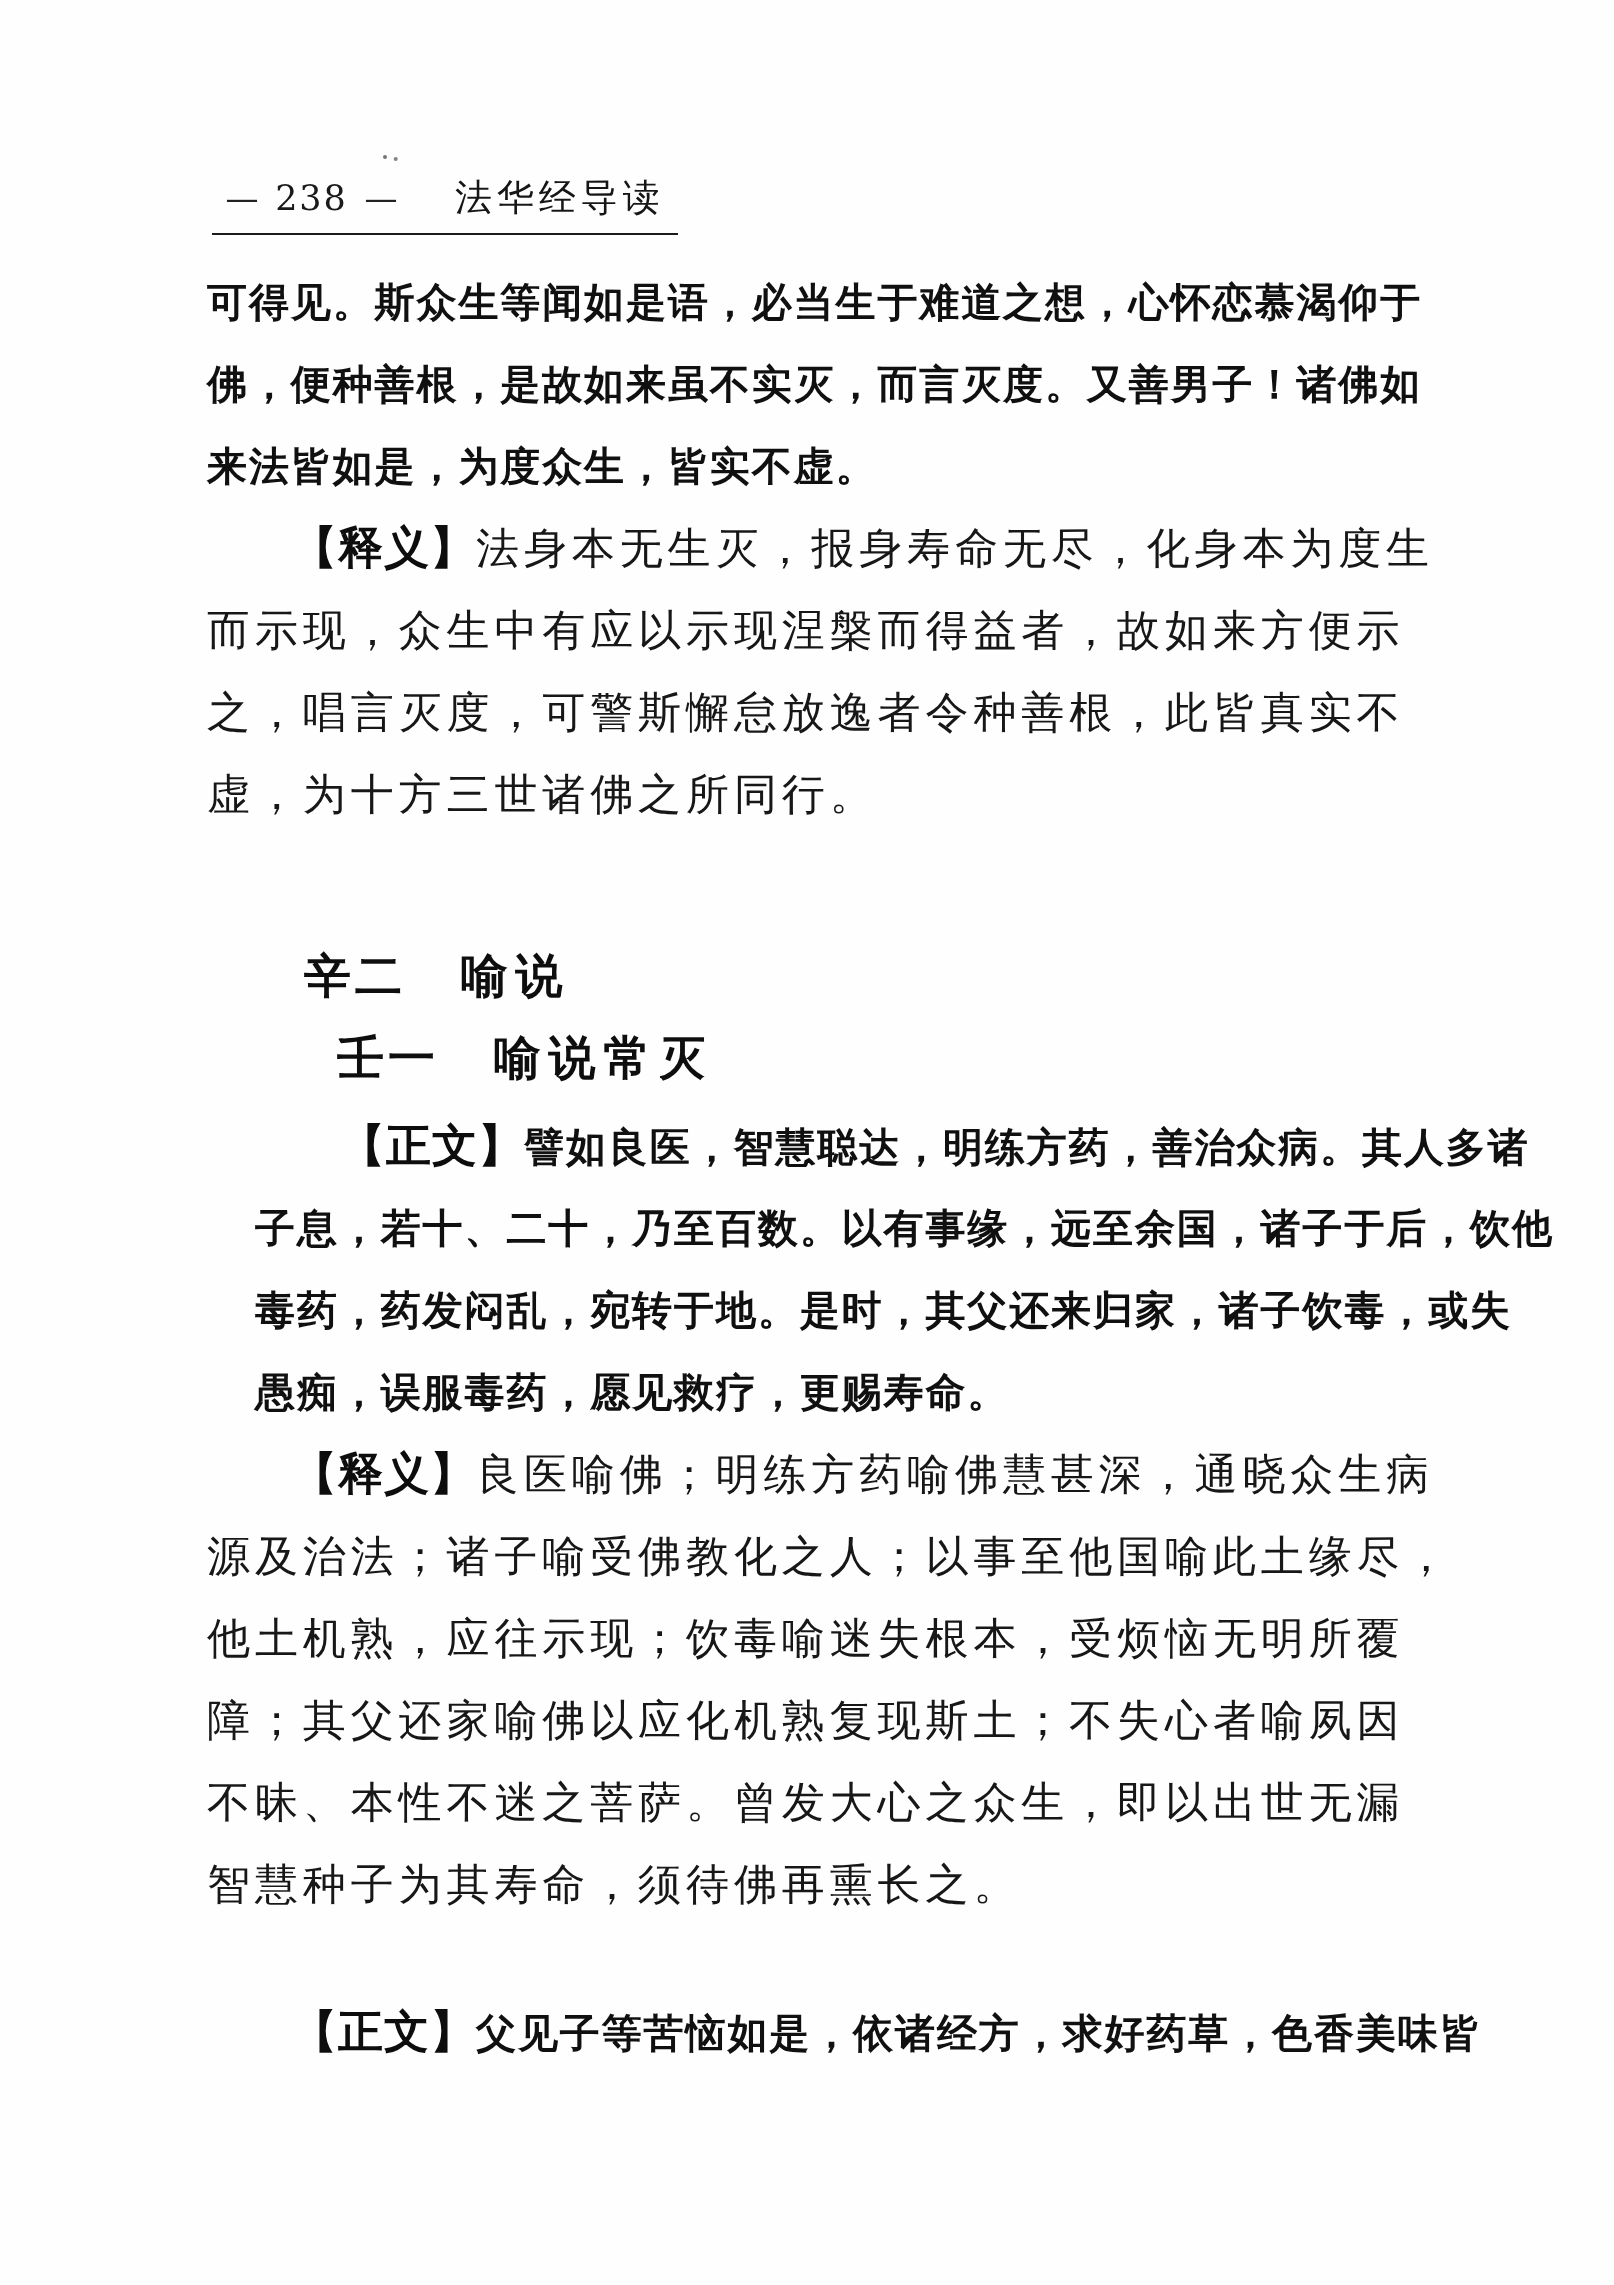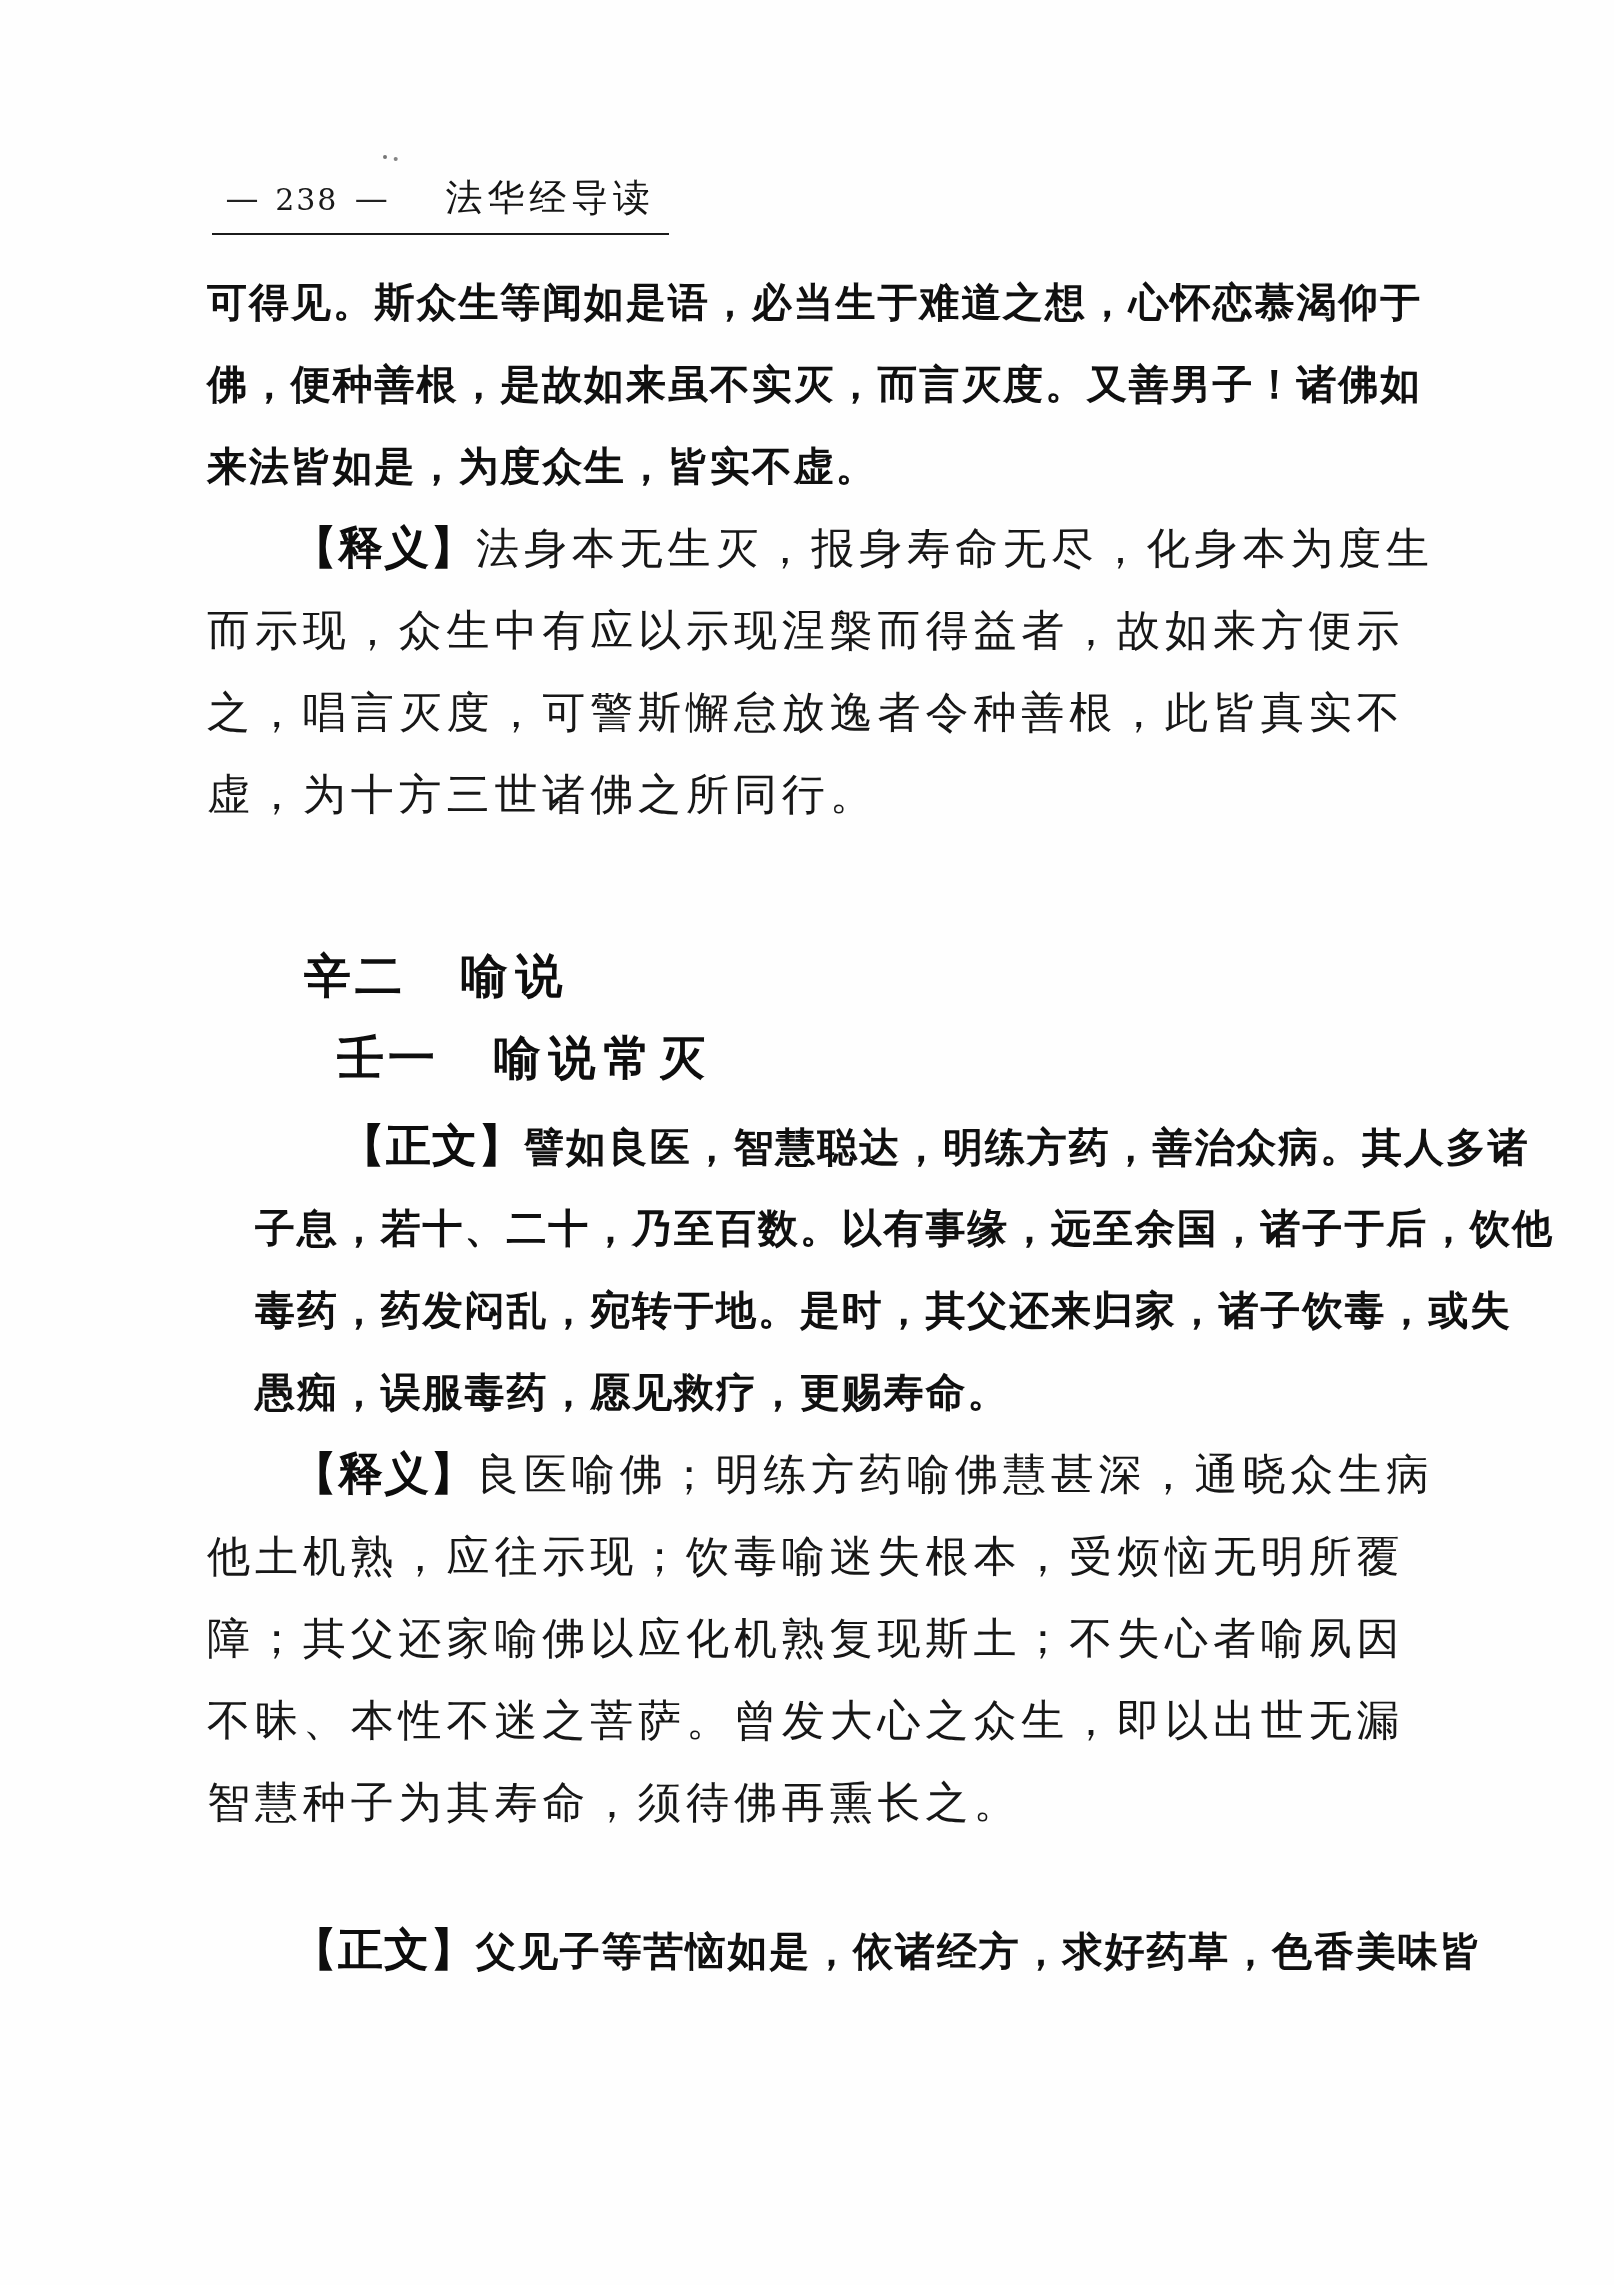--- a/index.html
+++ b/index.html
@@ -27,21 +27,21 @@
   
   .header {
     position: absolute;
     top: 173px; left: 212px;
     border-bottom: 2.9px solid #1b1b1b;
     padding: 0 13.6px 9.7px 1.9px;
     white-space: nowrap;
     font-family: "DejaVu Serif", "Liberation Serif", serif;
   }
   .header .dash { font-size: 33px; color: #222; margin: 0 11.6px; }
-  .header .pagenum { font-size: 30px; letter-spacing: 1.9px; color: #1a1a1a; }
+  .header .pagenum { font-size: 35px; letter-spacing: 1.9px; color: #1a1a1a; }
   .header .booktitle {
     font-size: 37px;
     letter-spacing: 4.9px;
     margin-left: 41px;
     color: #161616;
   }
 
   .content {
     position: absolute;
     left: 207px; top: 261px;
@@ -152,20 +152,21 @@
       </div>
       <div class="line">子息，若十、二十，乃至百数。以有事缘，远至余国，诸子于后，饮他</div>
       <div class="line">毒药，药发闷乱，宛转于地。是时，其父还来归家，诸子饮毒，或失</div>
       <div class="line">愚痴，误服毒药，愿见救疗，更赐寿命。</div>
     </div>
 
     <div class="para commentary">
       <div class="line indent">
         <span class="para-label">【释义】</span><span class="commentary-inline">良医喻佛；明练方药喻佛慧甚深，通晓众生病</span>
       </div>
+      <div class="line">源及治法；诸子喻受佛教化之人；以事至他国喻此土缘尽，</div>
       <div class="line">他土机熟，应往示现；饮毒喻迷失根本，受烦恼无明所覆</div>
       <div class="line">障；其父还家喻佛以应化机熟复现斯土；不失心者喻夙因</div>
       <div class="line">不昧、本性不迷之菩萨。曾发大心之众生，即以出世无漏</div>
       <div class="line">智慧种子为其寿命，须待佛再熏长之。</div>
     </div>
 
     <div class="para sutra para-sutra-2">
       <div class="line indent">
         <span class="para-label">【正文】</span><span class="sutra-inline">父见子等苦恼如是，依诸经方，求好药草，色香美味皆</span>
       </div>

